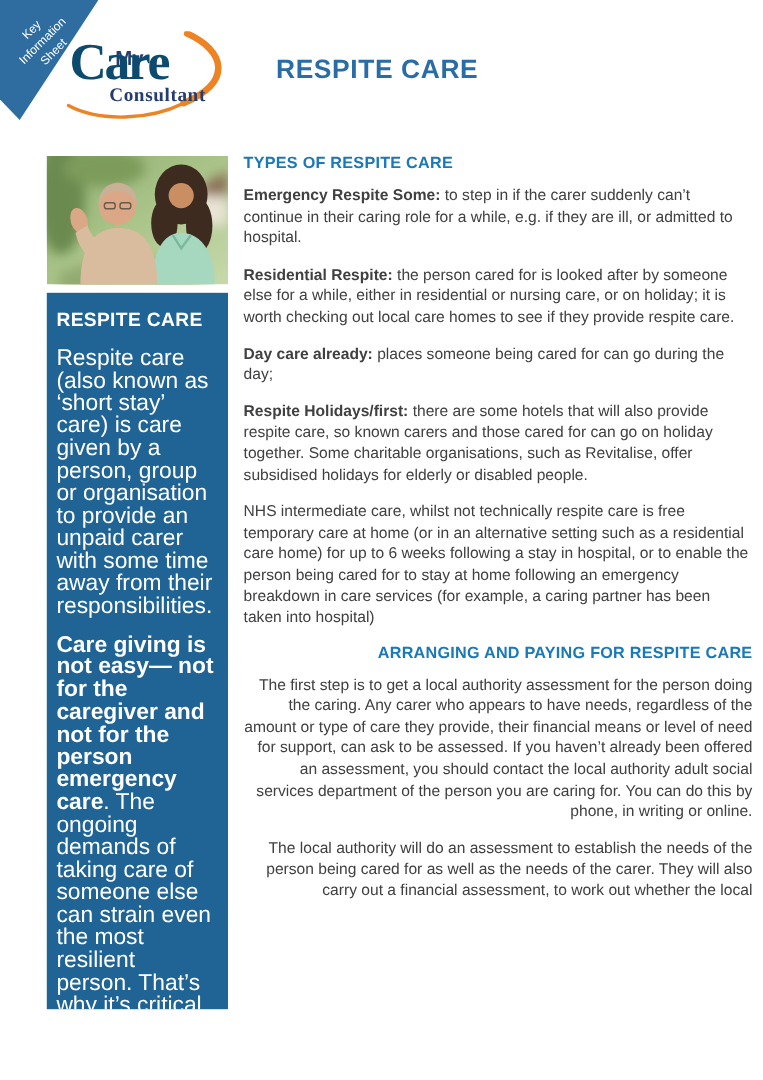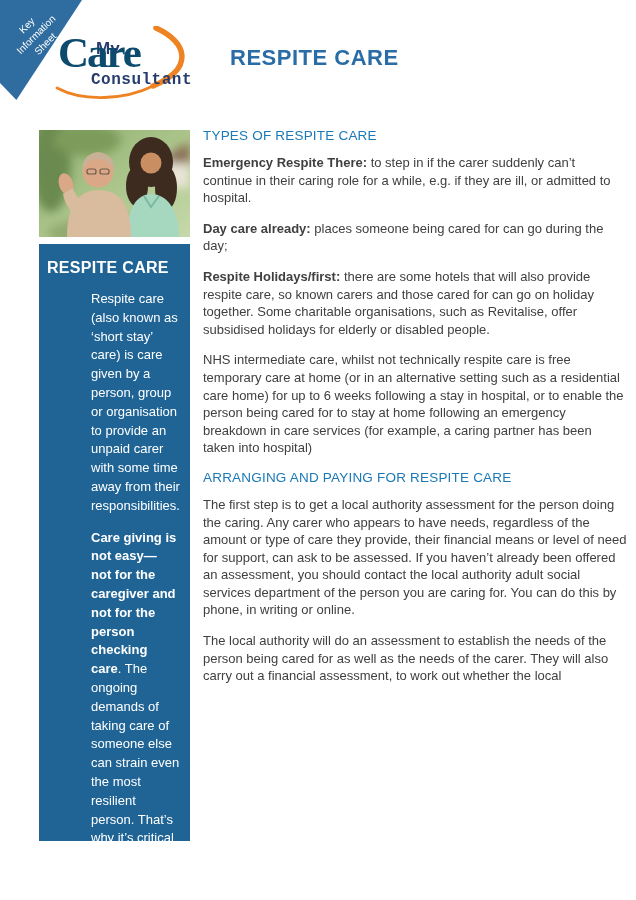--- a/index.html
+++ b/index.html
@@ -36,21 +36,21 @@
     font-family:Liberation Sans, sans-serif; font-weight:bold;
     font-size:17px; color:#253c6d;margin-top:14px;
   }
   .logo-care{
     position:absolute; left:3px; top:5px;
     font-family:"Liberation Serif", serif; font-weight:bold;
     font-size:43px; line-height:1; letter-spacing:-2px; color:#0c4a6e;
   }
   .logo-consultant{
     position:absolute; left:36px; top:45px;
-    font-family:Liberation Mono, monospace; font-weight:bold;
+    font-family:Liberation Serif, serif; font-weight:bold;
     font-size:16px; letter-spacing:.5px; color:#253c6d;
   }
 
   
   .page-title{
     position:absolute; left:230px; top:45px;
     font-size:22px; font-weight:bold; letter-spacing:.5px;
     color:#2a6ca6;
   }
 
@@ -61,37 +61,36 @@
     margin-top:7px;
     height:597px; overflow:hidden;
     background:#1f6495; color:#ffffff;
     padding:15px 10px 14px 8px;
   }
   .side-box h2{
     font-size:16px; letter-spacing:.3px; font-weight:bold;
     margin-bottom:13px;
   }
   .side-box p{
-    font-size:13px; line-height:18.8px;
+    font-size:19px; line-height:18.8px;
     margin-bottom:13px;
-    margin-left:44px;
   }
 
   
   .content{ position:absolute; left:203px; top:128px; width:424px; }
   .section-heading{
-    color:#1a79b6; font-size:13.5px; font-weight:normal;
+    color:#1a79b6; font-size:13.5px; font-weight:bold;
     letter-spacing:.2px; margin-bottom:11px;
   }
   .content p{
     font-size:13px; line-height:17.6px; color:#404040;
     margin-bottom:13px;
   }
   .content p b, .side-box p b{ font-weight:bold; }
-  .section + .section{ display:block; margin-top:7px; }
+  .section + .section{ display:block; margin-top:7px;text-align:right; }
 </style>
 </head>
 <body>
 
 <div class="corner-banner">
   <div class="banner-text">
     <span>Key</span>
     <span>Information</span>
     <span>Sheet</span>
   </div>
@@ -146,29 +145,30 @@
       <rect x="48" y="39" width="9" height="5" rx="2" fill="none" stroke="#6b5a4a" stroke-width="1.2"></rect>
       <rect x="61" y="39" width="9" height="5" rx="2" fill="none" stroke="#6b5a4a" stroke-width="1.2"></rect>
       <ellipse cx="27" cy="54" rx="7" ry="11" fill="#dba887" transform="rotate(-18 27 54)"></ellipse>
       <path d="M24 64 C 27 78 34 84 42 90 L 52 80 C 44 73 36 66 34 58 Z" fill="#d9bb9e"></path>
     </g>
   </svg>
 
   <div class="side-box">
     <h2>RESPITE CARE</h2>
     <p>Respite care (also known as ‘short stay’ care) is care given by a person, group or organisation to provide an unpaid carer with some time away from their responsibilities.</p>
-    <p><b>Care giving is not easy— not for the caregiver and not for the person checking care</b><span>. The ongoing demands of taking care of someone else can strain even the most resilient person. That’s why it’s critical for caregivers to ask for help and take a break when they need it.</span></p>
+    <p><b>Care giving is not easy— not for the caregiver and not for the person emergency care</b><span>. The ongoing demands of taking care of someone else can strain even the most resilient person. That’s why it’s critical for caregivers to ask for help and take a break when they need it.</span></p>
   </div>
 </aside>
 
 <main class="content">
 
   <section class="section">
     <h3 class="section-heading">TYPES OF RESPITE CARE</h3>
-    <p><b>Emergency Respite There:</b><span> to step in if the carer suddenly can’t continue in their caring role for a while, e.g. if they are ill, or admitted to hospital.</span></p>
+    <p><b>Emergency Respite Some:</b><span> to step in if the carer suddenly can’t continue in their caring role for a while, e.g. if they are ill, or admitted to hospital.</span></p>
+    <p><b>Residential Respite:</b><span> the person cared for is looked after by someone else for a while, either in residential or nursing care, or on holiday; it is worth checking out local care homes to see if they provide respite care.</span></p>
     <p><b>Day care already:</b><span> places someone being cared for can go during the day;</span></p>
     <p><b>Respite Holidays/first:</b><span> there are some hotels that will also provide respite care, so known carers and those cared for can go on holiday together. Some charitable organisations, such as Revitalise, offer subsidised holidays for elderly or disabled people.</span></p>
     <p><b></b><span>NHS intermediate care, whilst not technically respite care is free temporary care at home (or in an alternative setting such as a residential care home) for up to 6 weeks following a stay in hospital, or to enable the person being cared for to stay at home following an emergency breakdown in care services (for example, a caring partner has been taken into hospital)</span></p>
   </section>
 
   <section class="section">
     <h3 class="section-heading">ARRANGING AND PAYING FOR RESPITE CARE</h3>
     <p><b></b><span>The first step is to get a local authority assessment for the person doing the caring. Any carer who appears to have needs, regardless of the amount or type of care they provide, their financial means or level of need for support, can ask to be assessed. If you haven’t already been offered an assessment, you should contact the local authority adult social services department of the person you are caring for. You can do this by phone, in writing or online.</span></p>
     <p><b></b><span>The local authority will do an assessment to establish the needs of the person being cared for as well as the needs of the carer. They will also carry out a financial assessment, to work out whether the local</span></p>
   </section>

